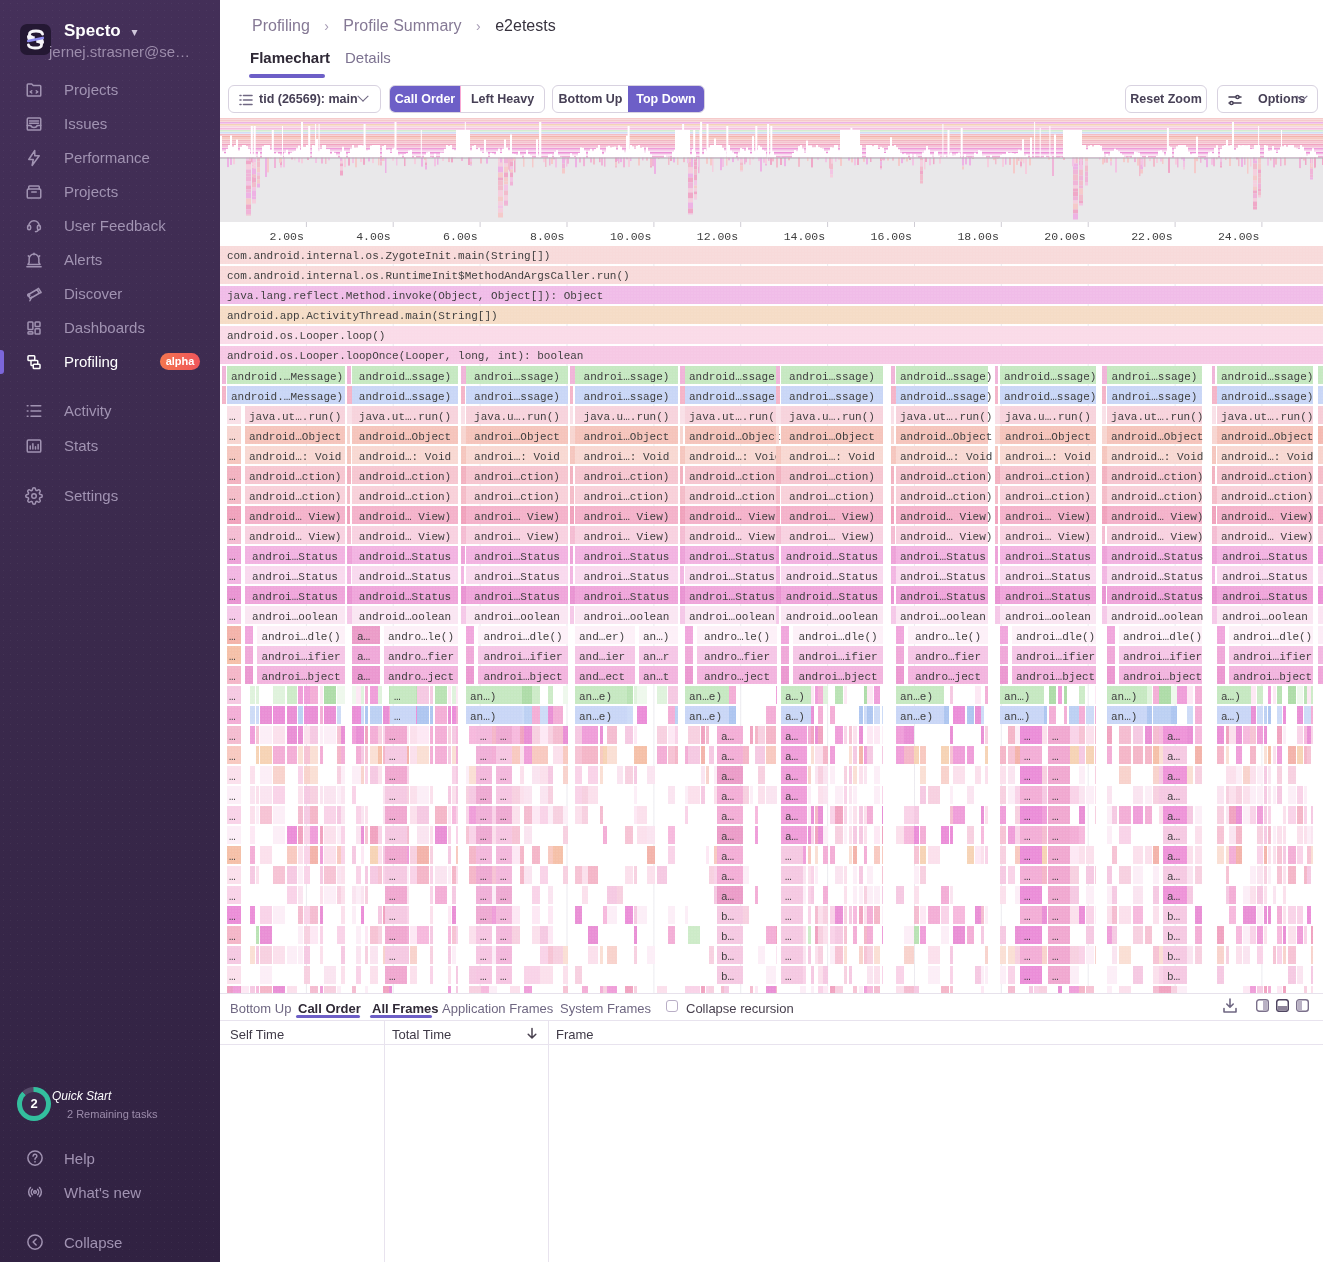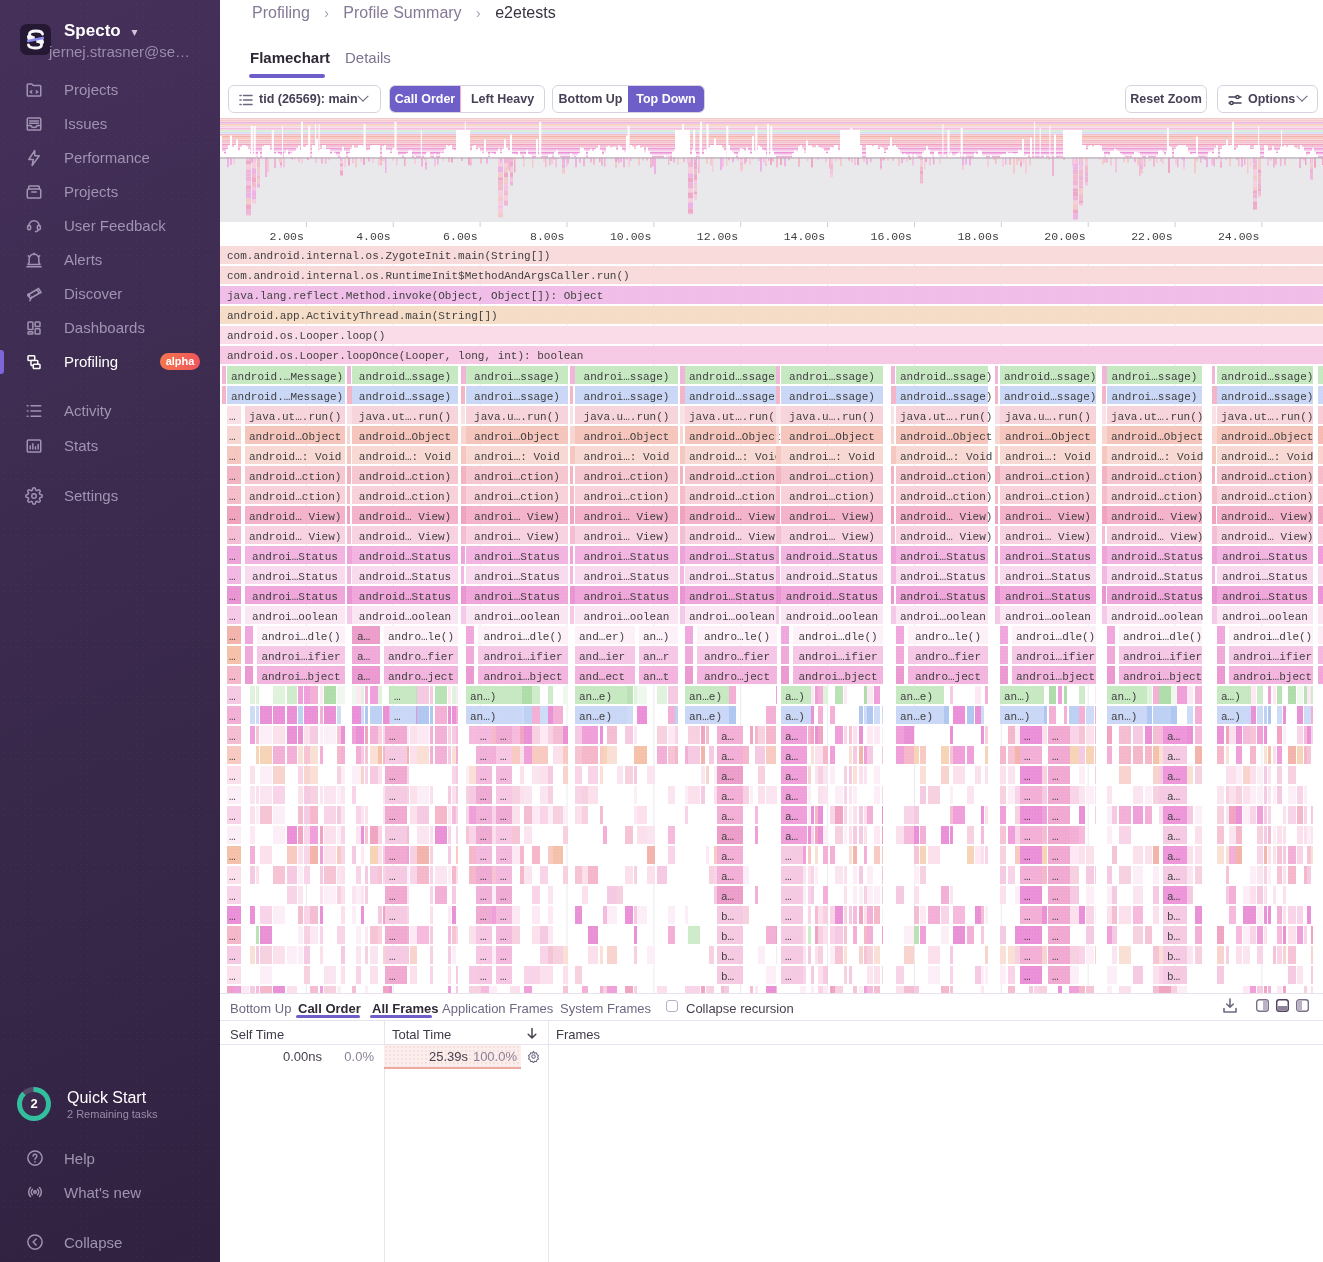--- a/index.html
+++ b/index.html
@@ -15,27 +15,27 @@
 .nico { position:absolute; }
 .nlabel { position:absolute; left:64px; top:0px; font-size:15px; }
 .alpha { position:absolute; left:160px; top:0px; width:40px; height:17px; border-radius:9px;
   background:linear-gradient(90deg,#f4764f,#f0555b); color:#fff; font-size:11px; font-weight:700;
   text-align:center; line-height:17px; }
 .actbar { position:absolute; left:-0px; top:-3px; width:4px; height:24px; background:#7c66d9; border-radius:0 3px 3px 0; left:0; margin-left:-0px; transform:translateX(-0px); }
 .qs-circle { position:absolute; left:17px; top:1087px; width:34px; height:34px; border-radius:50%;
   background:conic-gradient(from 315deg, #554968 0 41deg, #33bf9e 45deg 360deg); }
 .qs-circle::after { content:"2"; position:absolute; left:5px; top:5px; width:24px; height:24px; border-radius:50%;
   background:#3b2a4d; color:#fff; font-size:13px; font-weight:700; text-align:center; line-height:24px; }
-.qst { position:absolute; left:67px; top:1089px; color:#fff; font-size:16px; font-weight:500;}
+.qst { position:absolute; left:52px; top:1089px; color:#fff; font-size:12px; font-weight:500;font-style:italic;}
 .qss { position:absolute; left:67px; top:1108px; color:#9c8cab; font-size:11px;text-align:right; }
 .bico { position:absolute; }
 .blabel { position:absolute; left:64px; font-size:15px; color:#a193b2; }
 
 .main { position:absolute; left:220px; top:0; width:1103px; height:1262px; background:#fff; }
-.crumbs { position:absolute; left:32px; top:4px; font-size:16px; color:#857995; }
+.crumbs { position:absolute; left:32px; top:17px; font-size:16px; color:#857995; }
 .crumbs .sep { color:#a79cb5; margin:0 10px; font-size:14px; }
 .crumbs .cur { color:#37323e; }
 .tab1 { position:absolute; left:30px; top:49px; font-size:15px; font-weight:600; color:#2f2936; }
 .tab2 { position:absolute; left:125px; top:49px; font-size:15px; color:#7d7391; }
 .tabline { position:absolute; left:29px; top:74px; width:76px; height:4px; background:#6d5fc7; border-radius:2px; }
 
 .btn { position:absolute; top:85px; height:28px; border:1px solid #d8d2e0; background:#fff; border-radius:6px;
   font-size:12.5px; font-weight:700; color:#474056; line-height:26px; white-space:nowrap; }
 .grp { position:absolute; top:85px; height:28px; border:1px solid #d8d2e0; background:#fff; border-radius:6px; overflow:hidden; display:flex; }
 .grp .seg { height:26px; line-height:26px; font-size:12.5px; font-weight:700; color:#474056; text-align:center; }
@@ -203,21 +203,21 @@
     tid (26569): main <span class="chevd" style="position:absolute;right:13px;top:9px"></span></div>
   <div class="grp" style="left:169px">
       <div class="seg on" style="width:70px">Call Order</div>
       <div class="seg" style="width:84px;border-left:1px solid #f9a8d4">Left Heavy</div>
     </div>
   <div class="grp" style="left:332px">
       <div class="seg" style="width:75px">Bottom Up</div>
       <div class="seg on" style="width:76px">Top Down</div>
     </div>
   <div class="btn" style="left:905px; width:82px; text-align:center;">Reset Zoom</div>
-  <div class="btn" style="left:997px; width:101px; padding-left:30px;">
+  <div class="btn" style="left:997px; width:101px; padding-left:40px;">
     <svg style="position:absolute;left:10px;top:7px" width="14" height="14" viewBox="0 0 14 14" stroke="#474056" stroke-width="1.5" fill="none" stroke-linecap="round">
         <path d="M1 4h8M11 4h2M1 10h2M5 10h8"></path>
         <circle cx="9.5" cy="4" r="1.6" fill="#fff"></circle>
         <circle cx="3.5" cy="10" r="1.6" fill="#fff"></circle>
       </svg>
     Options <span class="chevd" style="position:absolute;right:11px;top:9px"></span></div>
 
   <div class="chartwrap"><svg width="1103" height="875" viewBox="0 0 1103 875">
         <rect x="0" y="0" width="1103" height="39.5" fill="#ffffff"></rect>
 <rect x="0" y="39.5" width="1103" height="64.5" fill="#e9e8ea"></rect>
@@ -3469,29 +3469,18 @@
     <svg style="position:absolute;left:1076px;top:5px" width="13" height="13" viewBox="0 0 13 13">
         <rect x="0.7" y="0.7" width="11.6" height="11.6" rx="2.5" fill="none" stroke="#7a6f8a" stroke-width="1.4"></rect>
         <rect x="1.5" y="1.5" width="4.5" height="10" fill="#b9b1c4"></rect>
       </svg>
     <div class="thead">
       <span class="hcell" style="left:10px">Self Time</span>
       <span class="hcell" style="left:172px">Total Time</span>
       <svg style="position:absolute;left:306px;top:6px" width="12" height="13" viewBox="0 0 12 13" stroke="#49414f" stroke-width="1.5" fill="none" stroke-linecap="round" stroke-linejoin="round">
           <path d="M6 1.5v9M2.2 7.2L6 11l3.8-3.8"></path>
         </svg>
-      <span class="hcell" style="left:336px">Frames</span>
+      <span class="hcell" style="left:336px">Frame</span>
     </div>
     <div class="vline" style="left:164px"></div>
     <div class="vline" style="left:328px"></div>
-    <div class="trow">
-      <div class="tbar"></div>
-      <span class="tnum" style="left:22px;width:80px">0.00ns</span>
-      <span class="tpct" style="left:104px;width:50px">0.0%</span>
-      <span class="tnum" style="left:168px;width:80px">25.39s</span>
-      <span class="tpct" style="left:252px;width:45px">100.0%</span>
-      <svg style="position:absolute;left:307px;top:5px" width="13" height="13" viewBox="0 0 24 24" stroke="#6f6782" stroke-width="2" fill="none">
-          <circle cx="12" cy="12" r="3.2"></circle>
-          <path d="M12 2.8l1.8 2.9 3.4-.6 1.2 3.2 2.8 2-1.5 3 1.5 3-2.8 2-1.2 3.2-3.4-.6-1.8 2.9-1.8-2.9-3.4.6-1.2-3.2-2.8-2 1.5-3-1.5-3 2.8-2 1.2-3.2 3.4.6z"></path>
-        </svg>
-    </div>
   </div>
 </div>
 
 </body></html>

